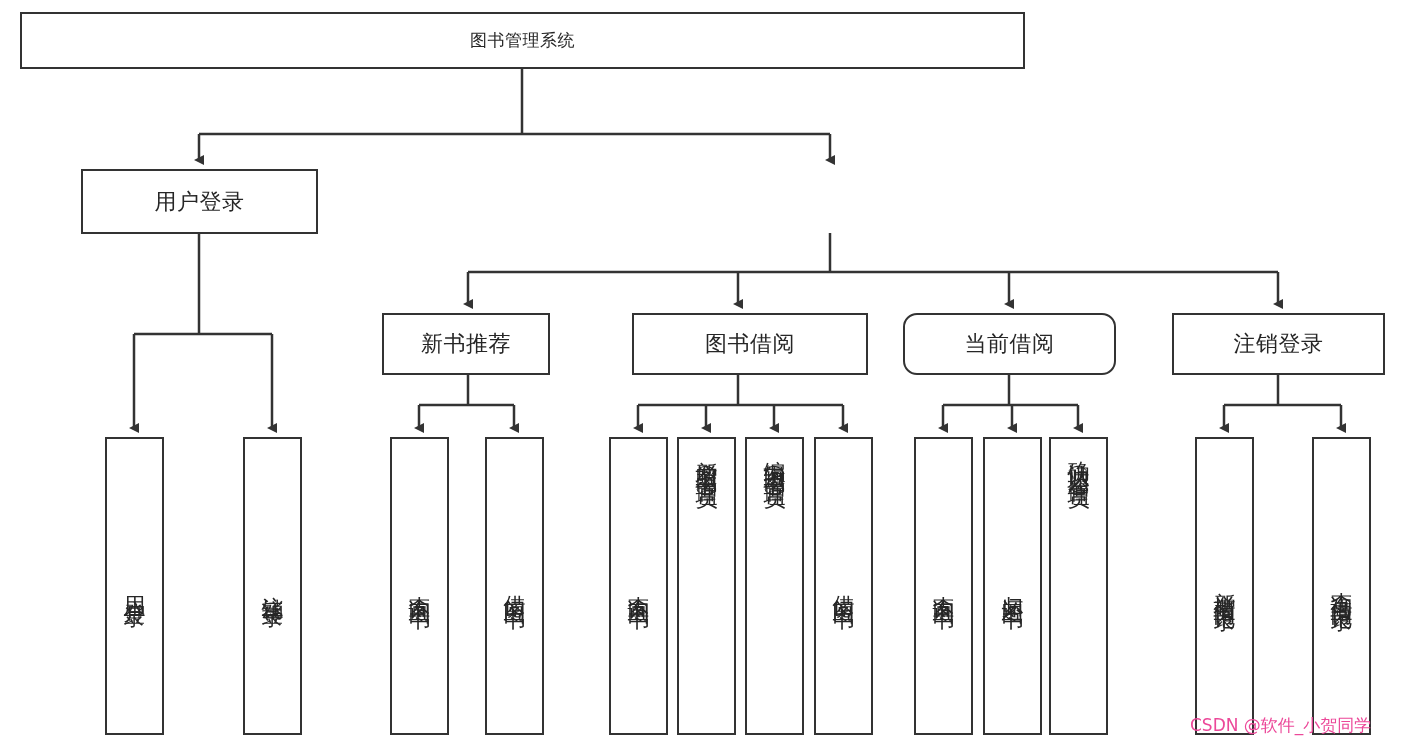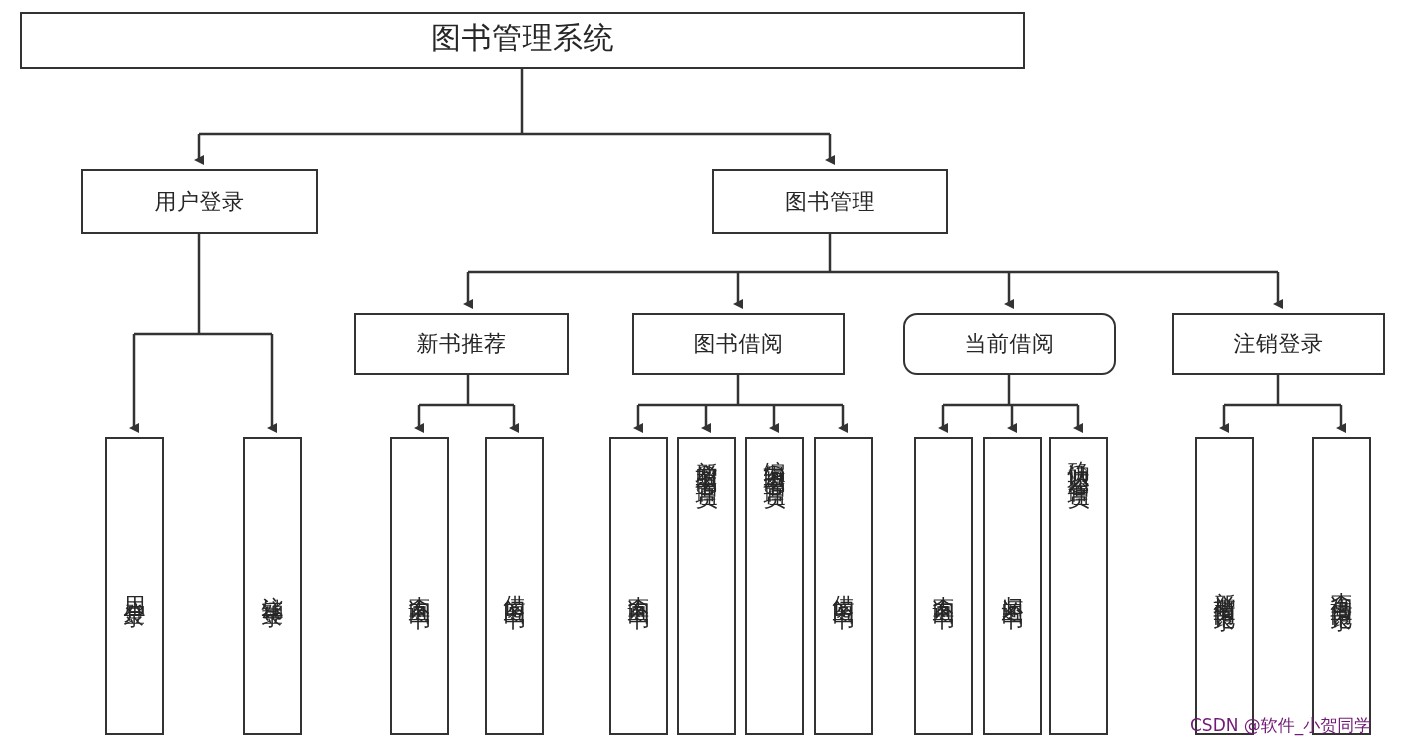--- a/index.html
+++ b/index.html
@@ -42,43 +42,42 @@
     white-space: nowrap;
   }
   
   .node.root {
     left: 20px;
     top: 12px;
     width: 1005px;
     height: 57px;
   }
   .node.root .node-label {
-    font-size: 30px;
-    font-family: Liberation Mono, monospace;
+    font-size: 17px;
   }
   
   .node.lvl1 {
     top: 169px;
     height: 65px;
   }
   .node.lvl1 .node-label {
     font-size: 22px;
   }
   .node.lvl1.n-user-login  { left: 81px;  width: 237px; }
   .node.lvl1.n-book-manage { left: 712px; width: 236px; }
   
   .node.lvl2 {
     top: 313px;
     height: 62px;
   }
   .node.lvl2 .node-label {
     font-size: 22px;
   }
-  .node.lvl2.n-new-book   { left: 354px;  width: 215px; }
-  .node.lvl2.n-borrow     { left: 632px;  width: 213px; }
+  .node.lvl2.n-new-book   { left: 382px;  width: 168px; }
+  .node.lvl2.n-borrow     { left: 632px;  width: 236px; }
   .node.lvl2.n-current    { left: 903px;  width: 213px; border-radius: 14px; }
   .node.lvl2.n-record     { left: 1172px; width: 213px; }
   
   .node.leaf {
     top: 437px;
     height: 298px;
     width: 59px;
     align-items: flex-start;
     padding-top: 0;
   }
@@ -98,21 +97,21 @@
     align-items: flex-start;
   }
   .node.leaf.top-text .node-label {
     padding-top: 4px;
   }
   .watermark {
     position: absolute;
     left: 1190px;
     top: 714px;
     font-size: 17px;
-    color: #701a75;
+    color: #ec4899;
     white-space: nowrap;
     z-index: 5;
     font-family: "DejaVu Sans", "Liberation Sans", sans-serif;
   }
 </style>
 </head>
 <body>
 
 <div id="diagram-root">
 
@@ -166,23 +165,20 @@
     </g>
   </svg>
 
   <div class="node root">
     <span class="node-label">图书管理系统</span>
   </div>
 
   <div class="node lvl1 n-user-login">
     <span class="node-label">用户登录</span>
   </div>
-  <div class="node lvl1 n-book-manage">
-    <span class="node-label">图书管理</span>
-  </div>
 
   <div class="node lvl2 n-new-book">
     <span class="node-label">新书推荐</span>
   </div>
   <div class="node lvl2 n-borrow">
     <span class="node-label">图书借阅</span>
   </div>
   <div class="node lvl2 n-current">
     <span class="node-label">当前借阅</span>
   </div>

